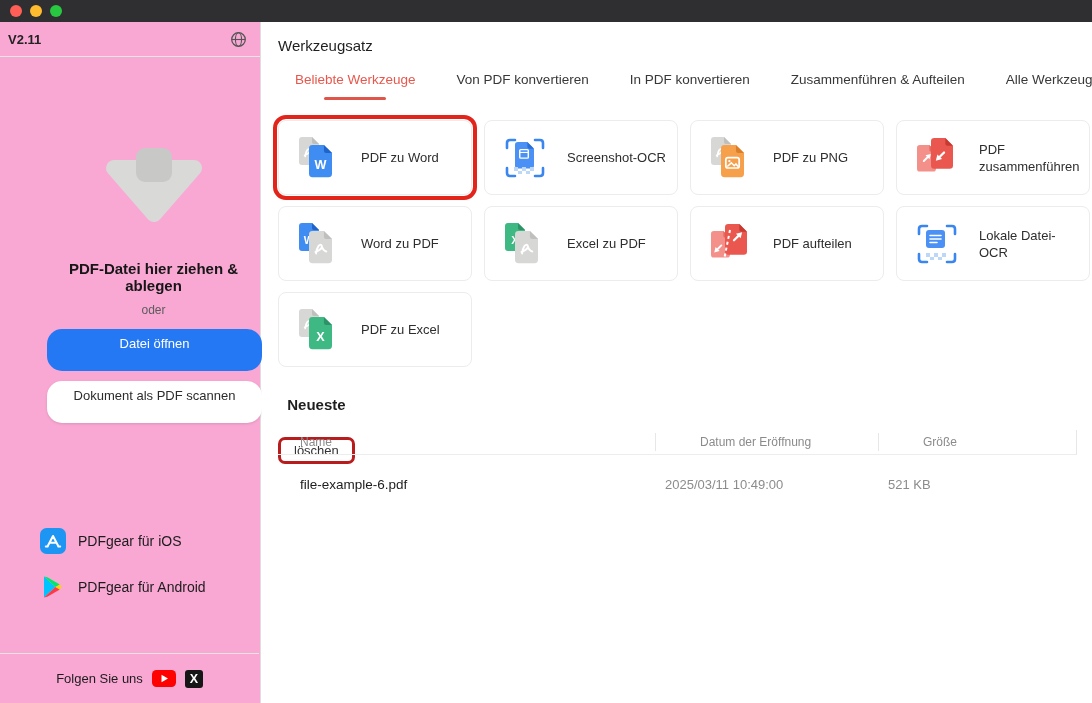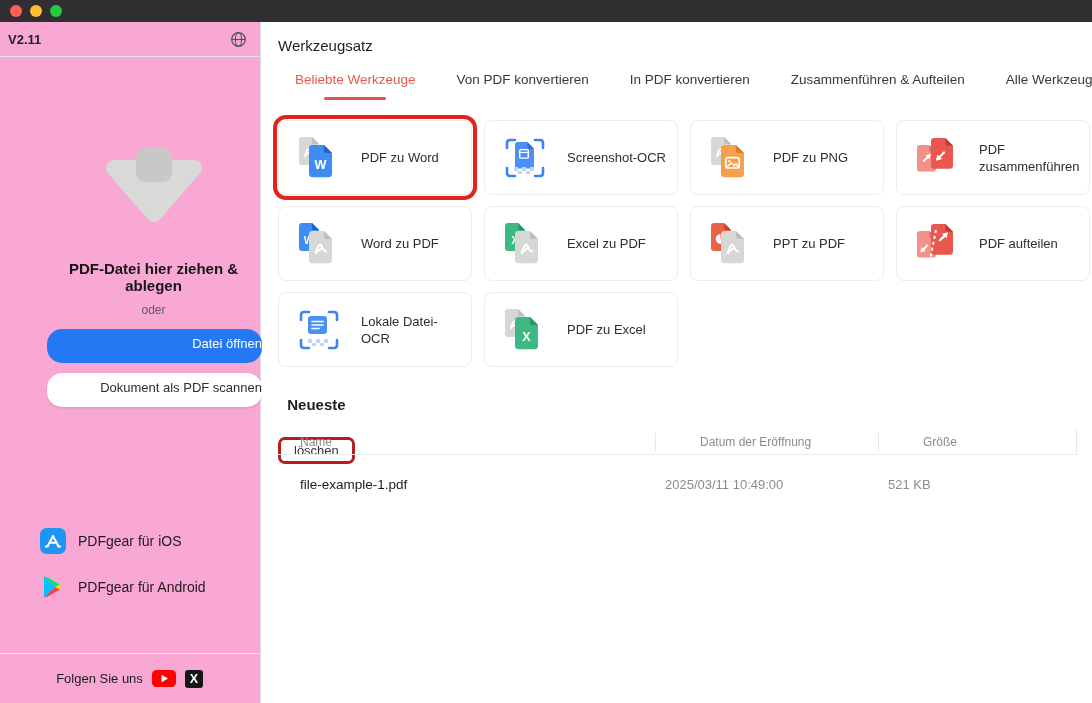--- a/index.html
+++ b/index.html
@@ -14,21 +14,21 @@
   
   .sidebar { position:absolute; top:22px; left:0; width:261px; height:681px; background:#f9a8d4; border-right:1px solid #dedede; }
   .side-header { position:absolute; top:0; left:0; right:0; height:35px; border-bottom:1px solid #e6e6e4; display:flex; align-items:center; justify-content:space-between; padding:0 12px 0 8px; }
   .version { font-size:13px; font-weight:bold; color:#222; }
   .globe-btn { width:20px; height:20px; display:flex; align-items:center; justify-content:center; cursor:pointer; }
 
   .dropzone { position:absolute; top:120px; left:0; right:0; text-align:center;margin-left:47px; }
   .drop-arrow { display:inline-block; }
   .drop-title { margin-top:28px; font-size:15px; font-weight:bold; color:#161616; }
   .drop-or { margin-top:9px; font-size:12px; color:#5c5c5c; }
-  .btn { display:block; width:215px; margin:0 auto; height:34px; line-height:29px; border-radius:15px; font-size:13px; text-align:right; cursor:pointer; }
+  .btn { display:block; width:215px; margin:0 auto; height:42px; line-height:29px; border-radius:15px; font-size:13px; text-align:center; cursor:pointer; }
   .btn-open { margin-top:12px; background:#2478f4; color:#fff; }
   .btn-scan { margin-top:10px; background:#fff; color:#2c2c2c; box-shadow:0 1px 3px rgba(0,0,0,0.12); }
 
   .side-links { position:absolute; top:506px; left:40px; }
   .side-link { display:flex; align-items:center; gap:12px; height:26px; margin-bottom:20px; cursor:pointer; }
   .side-link .lk-icon { width:26px; height:26px; display:flex; align-items:center; justify-content:center; }
   .side-link .lk-label { font-size:14px; color:#1c1c1c; }
 
   .follow-bar { position:absolute; bottom:0; left:0; right:1px; height:50px; border-top:1px solid #e6e6e4; display:flex; align-items:center; justify-content:center; gap:9px; }
   .follow-label { font-size:13px; color:#1c1c1c; }
@@ -253,36 +253,20 @@
               <g transform="translate(12,9) scale(1.15)">
  <path d="M0,3 Q0,0 3,0 L13,0 L20,7 L20,25 Q20,28 17,28 L3,28 Q0,28 0,25 Z" fill="#d7d7d6"></path>
  <path d="M13,0 L20,7 L15,7 Q13,7 13,5 Z" fill="#bfbfbe"></path>
                 <path d="M6.2,19.5 C6.8,13.5 9.4,10.8 10.9,12.6 C12.3,14.4 9.2,17.2 5.6,18.2 M10.9,12.6 C11.6,15.4 13.2,17.3 15,17.8" fill="none" stroke="#fff" stroke-width="1.7" stroke-linecap="round"></path>
               </g>
             </svg></span>
           <span class="tool-label">Excel zu PDF</span>
         </div>
         <div class="tool-card">
           <span class="tool-icon"><svg width="44" height="44" viewBox="0 0 44 44">
-              <g transform="translate(2,1) scale(1)">
- <path d="M0,3 Q0,0 3,0 L13,0 L20,7 L20,25 Q20,28 17,28 L3,28 Q0,28 0,25 Z" fill="#ec6247"></path>
- <path d="M13,0 L20,7 L15,7 Q13,7 13,5 Z" fill="#c8442c"></path>
-                <path d="M9.5,16 L9.5,11.2 A4.8,4.8 0 1 0 14.3,16 Z" fill="#fff"></path>
-                <path d="M11.2,14.3 L11.2,10.8 A3.5,3.5 0 0 1 14.7,14.3 Z" fill="#fff" opacity="0.85"></path>
-              </g>
-              <g transform="translate(12,9) scale(1.15)">
- <path d="M0,3 Q0,0 3,0 L13,0 L20,7 L20,25 Q20,28 17,28 L3,28 Q0,28 0,25 Z" fill="#d7d7d6"></path>
- <path d="M13,0 L20,7 L15,7 Q13,7 13,5 Z" fill="#bfbfbe"></path>
-                <path d="M6.2,19.5 C6.8,13.5 9.4,10.8 10.9,12.6 C12.3,14.4 9.2,17.2 5.6,18.2 M10.9,12.6 C11.6,15.4 13.2,17.3 15,17.8" fill="none" stroke="#fff" stroke-width="1.7" stroke-linecap="round"></path>
-              </g>
-            </svg></span>
-          <span class="tool-label">PPT zu PDF</span>
-        </div>
-        <div class="tool-card">
-          <span class="tool-icon"><svg width="44" height="44" viewBox="0 0 44 44">
               <g transform="translate(2,9) scale(0.95)">
  <path d="M0,3 Q0,0 3,0 L13,0 L20,7 L20,25 Q20,28 17,28 L3,28 Q0,28 0,25 Z" fill="#f4908a"></path>
  <path d="M13,0 L20,7 L15,7 Q13,7 13,5 Z" fill="#e06a63"></path>
                 <g transform="translate(8,18) rotate(135)">
                   <line x1="-4" y1="0" x2="3" y2="0" stroke="#fff" stroke-width="2" stroke-linecap="round"></line>
                   <polygon points="6.5,0 1.5,-3 1.5,3" fill="#fff"></polygon>
                 </g>
               </g>
               <g transform="translate(16,2) scale(1.1)">
  <path d="M0,3 Q0,0 3,0 L13,0 L20,7 L20,25 Q20,28 17,28 L3,28 Q0,28 0,25 Z" fill="#e9574e"></path>
@@ -341,20 +325,20 @@
     </div>
 
     <div class="recent-table">
       <div class="tr head">
         <div class="td c1">Name</div>
         <div class="td c2">Datum der Eröffnung</div>
         <div class="td c3">Größe</div>
       </div>
       <div id="recent-rows">
           <div class="tr row">
-            <div class="td c1 name">file-example-1.pdf</div>
+            <div class="td c1 name">file-example-6.pdf</div>
             <div class="td c2 meta">2025/03/11 10:49:00</div>
             <div class="td c3 meta">521 KB</div>
           </div>
         </div>
     </div>
   </div>
 </div>
 
 </body></html>

